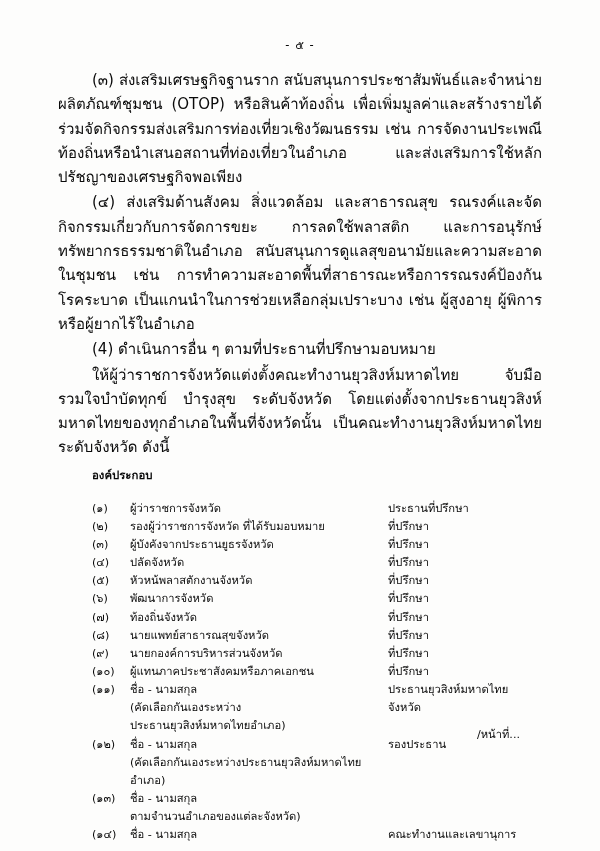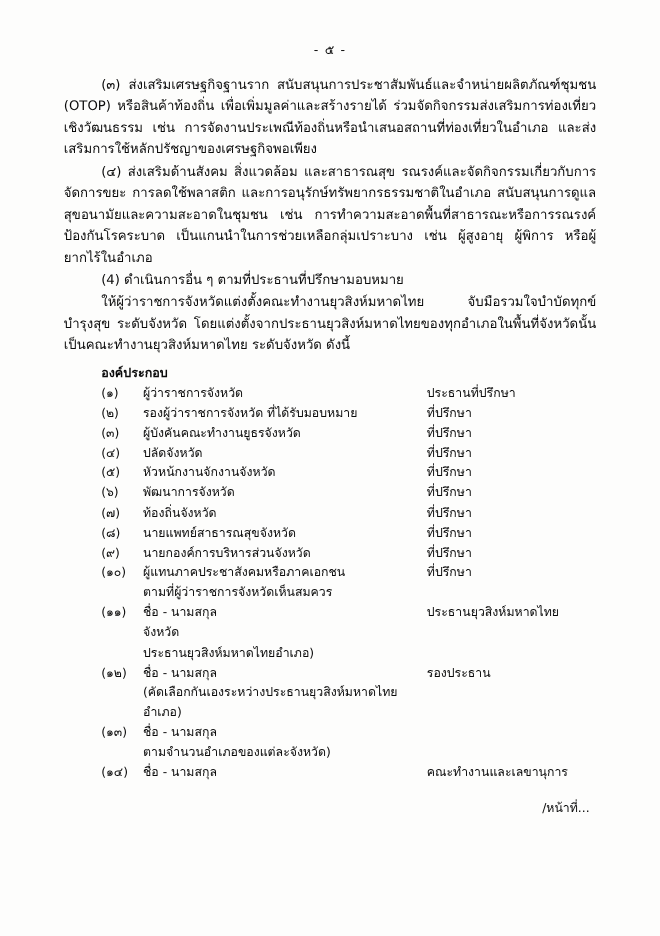--- a/index.html
+++ b/index.html
@@ -21,40 +21,40 @@
     box-sizing: border-box;
     padding: 30px 58px 0 58px;
   }
   .page-number {
     text-align: center;
     font-size: 11.5px;
     letter-spacing: 1px;
     margin: 6px 0 14px 0;
   }
   .para {
-    font-size: 12px;
+    font-size: 15px;
     line-height: 1.62;
     text-align: justify;
     text-justify: inter-word;
     margin: 0 0 1px 0;
     word-break: break-word;
   }
   .indent {
     text-indent: 34px;
   }
   .section-head {
     font-size: 11.6px;
     font-weight: bold;
     line-height: 1.7;
     margin: 9px 0 1px 0;
   }
   .subhead {
     font-size: 11.4px;
     font-weight: bold;
-    margin: 6px 0 1px 34px;
+    margin: 6px 0 16px 34px;
   }
   .list {
     margin: 0;
     padding: 0;
     list-style: none;
   }
   .row {
     display: flex;
     align-items: flex-start;
     font-size: 11.2px;
@@ -82,21 +82,21 @@
   .subline .pad {
     width: 72px;
     flex: 0 0 72px;
   }
   .subline .txt {
     width: 258px;
     flex: 0 0 258px;
   }
   .footer-note {
     position: absolute;
-    right: 64px;
+    right: 80px;
     bottom: 108px;
     font-size: 11.2px;
   }
 </style>
 </head>
 <body>
 
 <div class="page">
 
   <div class="page-number">- ๕ -</div>
@@ -124,37 +124,37 @@
       <div class="row">
         <span class="num">(๒)</span>
         <span class="name">รองผู้ว่าราชการจังหวัด ที่ได้รับมอบหมาย</span>
         <span class="role">ที่ปรึกษา</span>
       </div>
     </li>
 
     <li>
       <div class="row">
         <span class="num">(๓)</span>
-        <span class="name">ผู้บังคันคณะทำงานยูธรจังหวัด</span>
+        <span class="name">ผู้บังคังจากประธานยูธรจังหวัด</span>
         <span class="role">ที่ปรึกษา</span>
       </div>
     </li>
 
     <li>
       <div class="row">
         <span class="num">(๔)</span>
         <span class="name">ปลัดจังหวัด</span>
         <span class="role">ที่ปรึกษา</span>
       </div>
     </li>
 
     <li>
       <div class="row">
         <span class="num">(๕)</span>
-        <span class="name">หัวหน้กงานจักงานจังหวัด</span>
+        <span class="name">หัวหน้พลาสตักงานจังหวัด</span>
         <span class="role">ที่ปรึกษา</span>
       </div>
     </li>
 
     <li>
       <div class="row">
         <span class="num">(๖)</span>
         <span class="name">พัฒนาการจังหวัด</span>
         <span class="role">ที่ปรึกษา</span>
       </div>
@@ -185,35 +185,35 @@
     </li>
 
     <li>
       <div class="row">
         <span class="num">(๑๐)</span>
         <span class="name">ผู้แทนภาคประชาสังคมหรือภาคเอกชน</span>
         <span class="role">ที่ปรึกษา</span>
       </div>
       <div class="subline">
         <span class="pad"></span>
-        <span class="txt">ตามที่ผู้ว่าราชการจังหวัดเห็นสมควร</span>
       </div>
       <div class="subline">
         <span class="pad"></span>
       </div>
     </li>
 
     <li>
       <div class="row">
         <span class="num">(๑๑)</span>
         <span class="name">ชื่อ - นามสกุล</span>
         <span class="role">ประธานยุวสิงห์มหาดไทย</span>
       </div>
       <div class="subline">
         <span class="pad"></span>
+        <span class="txt">(คัดเลือกกันเองระหว่าง</span>
         <span class="role">จังหวัด</span>
       </div>
       <div class="subline">
         <span class="pad"></span>
         <span class="txt">ประธานยุวสิงห์มหาดไทยอำเภอ)</span>
       </div>
     </li>
 
     <li>
       <div class="row">

